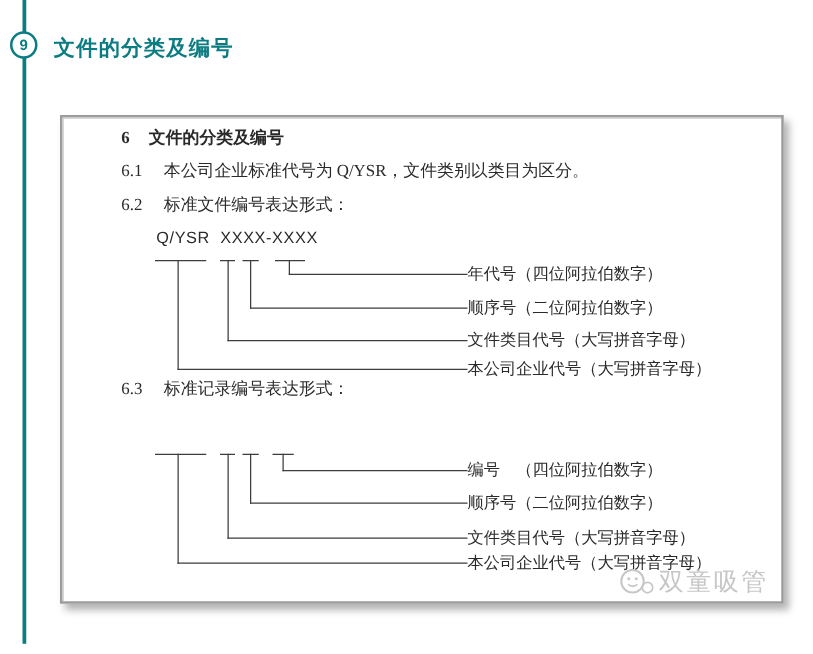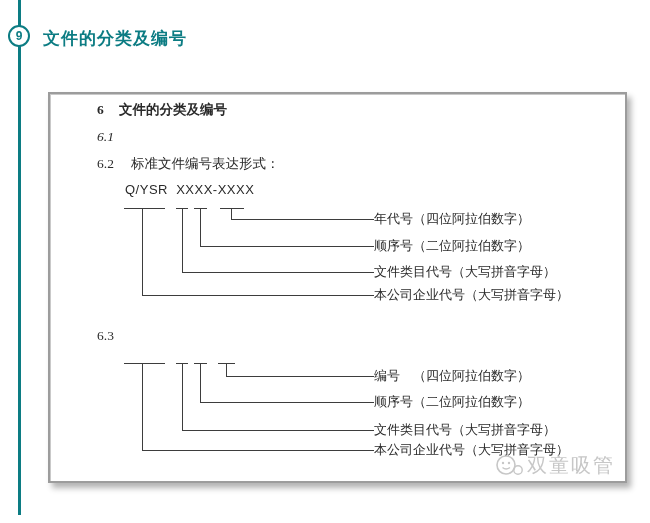--- a/index.html
+++ b/index.html
@@ -47,22 +47,23 @@
     <span>9</span>
   </div>
   <div class="page-title">文件的分类及编号</div>
 
   <div class="doc">
 
     <div class="row h6" style="top:8px;">
       <span class="num">6</span>
       <span class="txt">文件的分类及编号</span>
     </div>
-    <div class="row" style="top:35px;font-style:italic;">
+    <div class="row" style="top:35px;">
       <span class="num">6.1</span>
+      <span class="txt">本公司企业标准代号为 Q/YSR，文件类别以类目为区分。</span>
     </div>
     <div class="row" style="top:62px;">
       <span class="num">6.2</span>
       <span class="txt">标准文件编号表达形式：</span>
     </div>
 
     <div class="code" style="top:88px;">Q/YSR  XXXX-XXXX</div>
 
     <div class="ln" style="left:74px;  top:114px; width:41px;  height:1px;"></div>
     <div class="ln" style="left:92px;  top:114px; width:1px;   height:88px;"></div>
@@ -75,22 +76,23 @@
     <div class="ln" style="left:150px; top:152px; width:174px; height:1px;"></div>
     <div class="ln" style="left:170px; top:114px; width:24px;  height:1px;"></div>
     <div class="ln" style="left:181px; top:114px; width:1px;   height:12px;"></div>
     <div class="ln" style="left:181px; top:125px; width:143px; height:1px;"></div>
 
     <div class="dlabel" style="top:117px;text-align:right;">年代号（四位阿拉伯数字）</div>
     <div class="dlabel" style="top:144px;">顺序号（二位阿拉伯数字）</div>
     <div class="dlabel" style="top:170px;">文件类目代号（大写拼音字母）</div>
     <div class="dlabel" style="top:193px;">本公司企业代号（大写拼音字母）</div>
 
-    <div class="row" style="top:234px;">
+    <div class="row" style="top:209px;">
       <span class="num">6.3</span>
+      <span class="txt">标准记录编号表达形式：</span>
     </div>
 
 
     <div class="ln" style="left:74px;  top:269px; width:41px;  height:1px;"></div>
     <div class="ln" style="left:92px;  top:269px; width:1px;   height:88px;"></div>
     <div class="ln" style="left:92px;  top:356px; width:232px; height:1px;"></div>
     <div class="ln" style="left:126px; top:269px; width:12px;  height:1px;"></div>
     <div class="ln" style="left:132px; top:269px; width:1px;   height:68px;"></div>
     <div class="ln" style="left:132px; top:336px; width:192px; height:1px;"></div>
     <div class="ln" style="left:144px; top:269px; width:13px;  height:1px;"></div>

